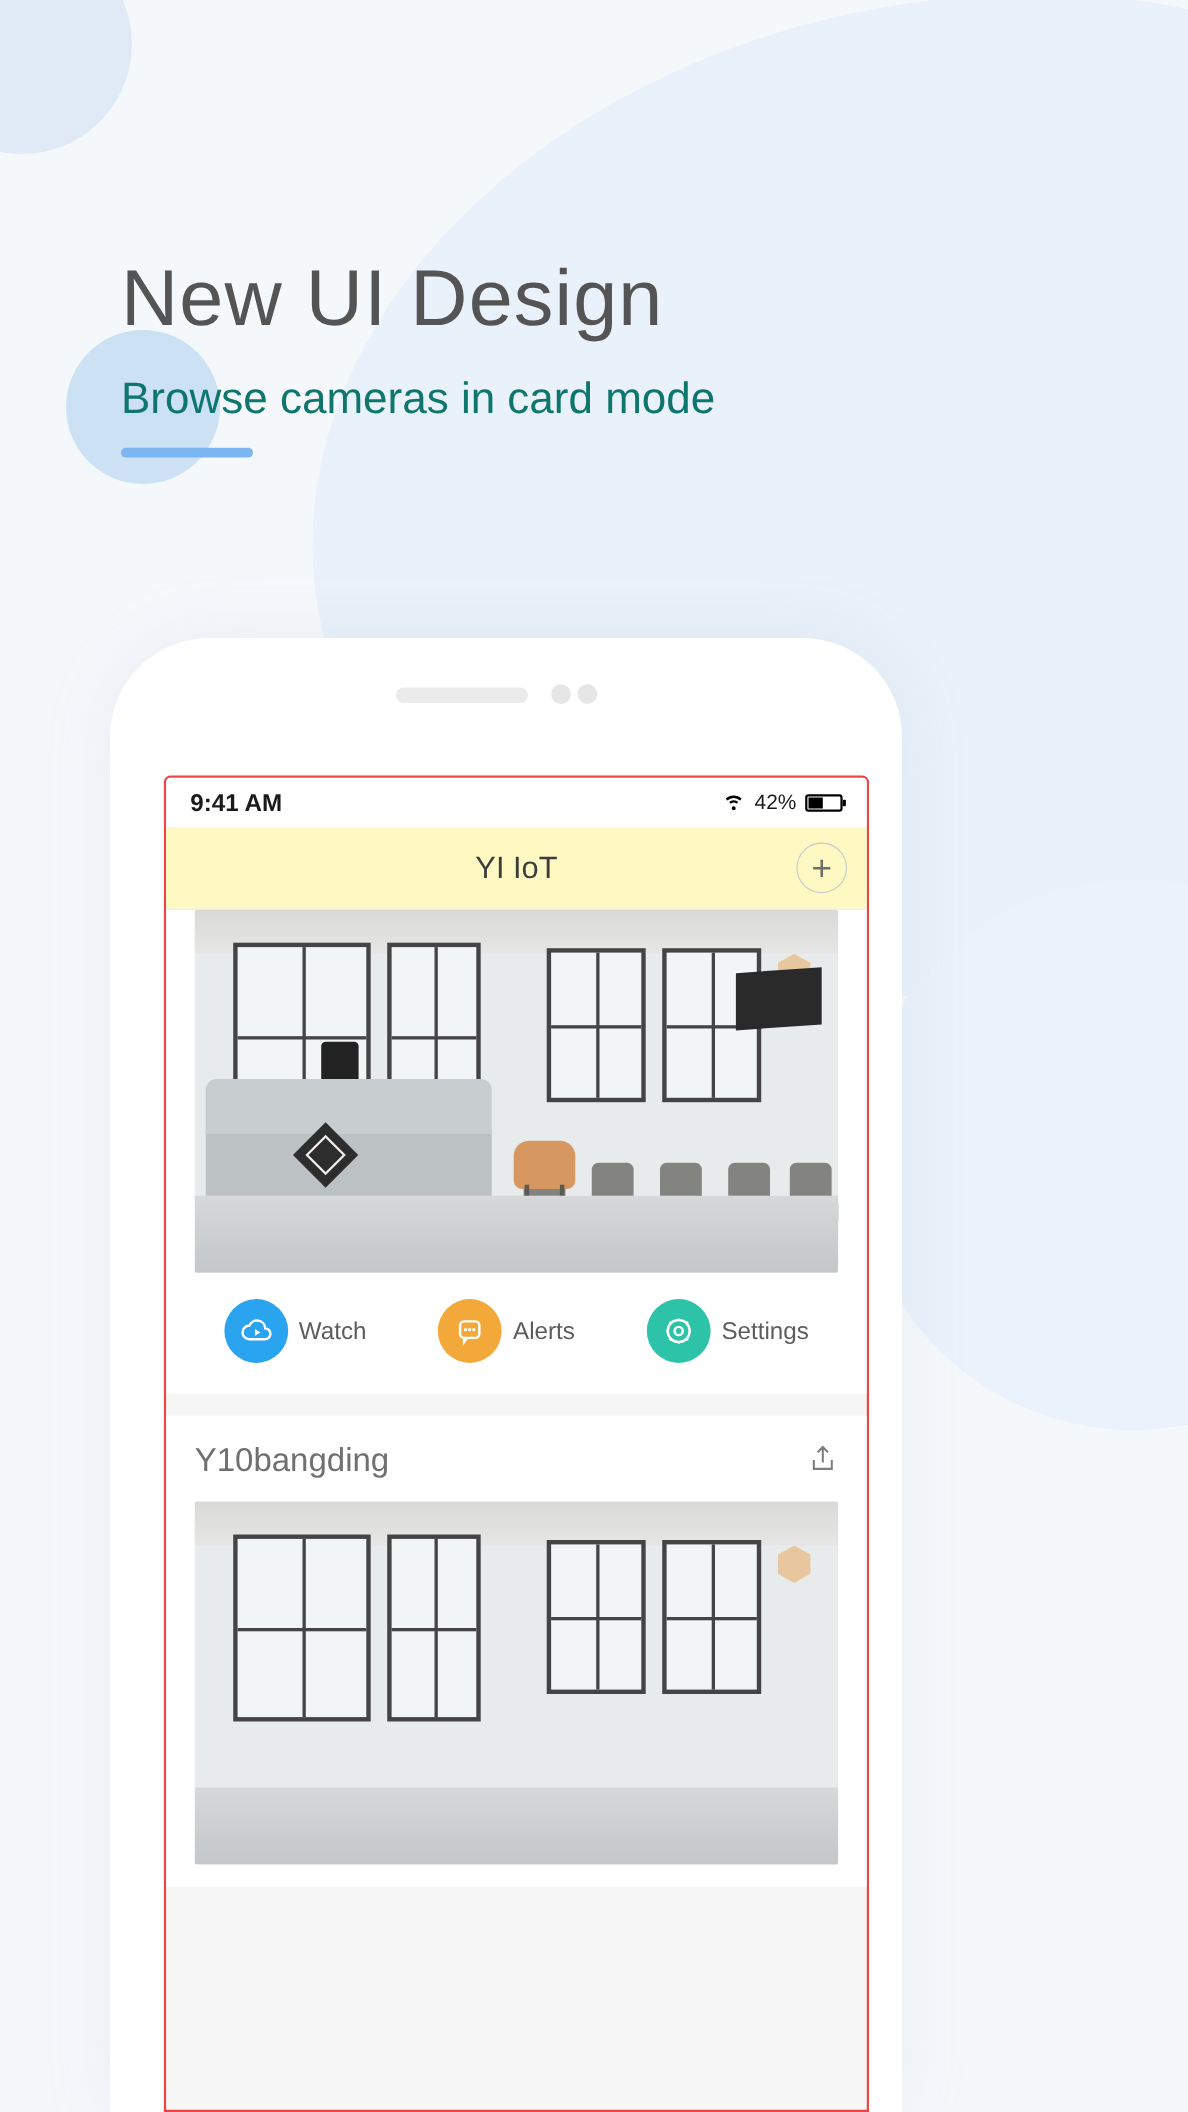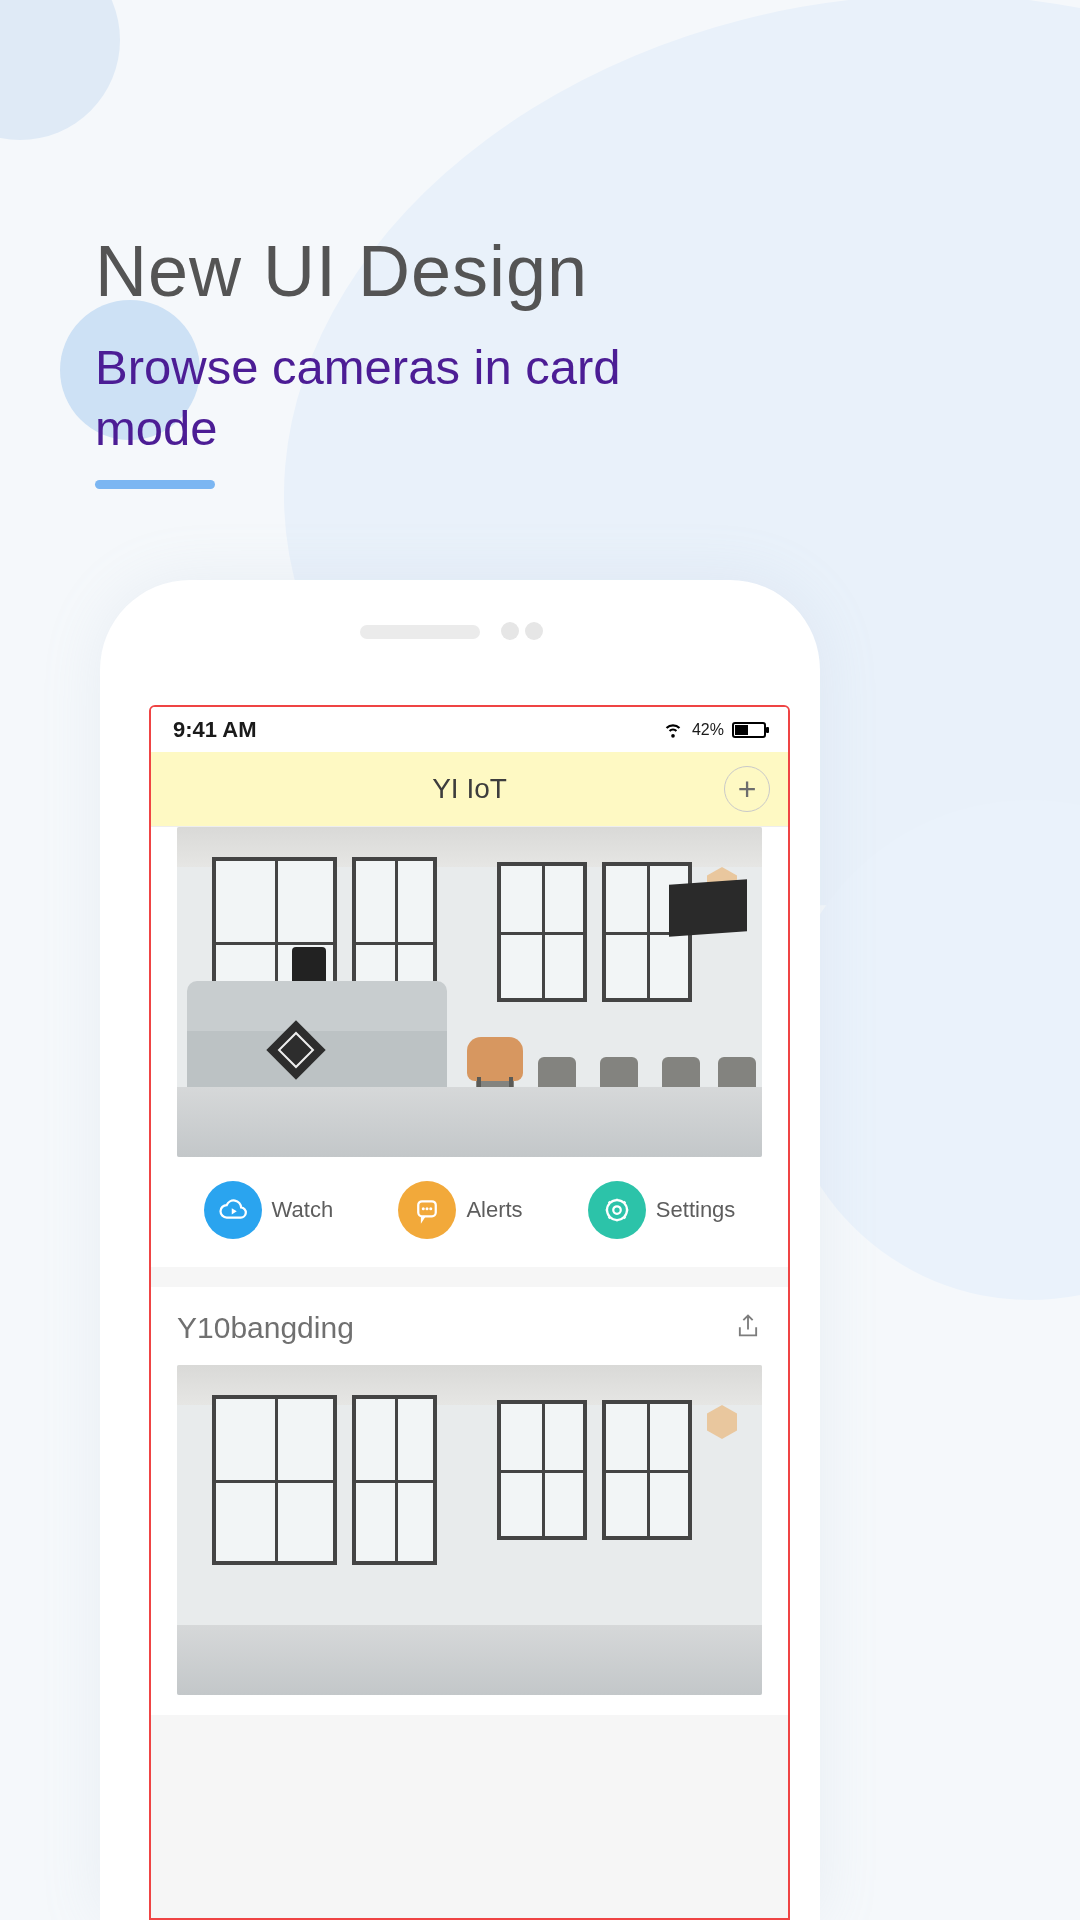--- a/index.html
+++ b/index.html
@@ -35,34 +35,34 @@
     position: absolute;
     top: 800px; right: -200px;
     width: 500px; height: 500px;
     background: #eaf2fb;
     border-radius: 50%;
   }
 
   .promo {
     position: absolute;
     top: 230px;
-    left: 95px;
+    left: 110px;
     z-index: 5;
   }
   .promo h1 {
     font-size: 72px;
     font-weight: 400;
     color: #545454;
     letter-spacing: 1px;
     margin-bottom: 25px;
   }
   .promo p {
-    font-size: 49px;
+    font-size: 40px;
     font-weight: 300;
-    color: #4c1d95;
+    color: #0f766e;
     line-height: 1.25;
     max-width: 620px;
   }
   .underline {
     width: 120px;
     height: 9px;
     background: #7bb6f2;
     border-radius: 5px;
     margin-top: 20px;
   }
@@ -116,21 +116,21 @@
     height: 45px;
     background: #ffffff;
     display: flex;
     align-items: center;
     justify-content: space-between;
     padding: 0 22px;
     font-size: 22px;
     font-weight: 600;
     color: #1a1a1a;
   }
-  .sb-right { display: flex; align-items: center; gap: 8px; font-weight: 400; font-size: 16px;}
+  .sb-right { display: flex; align-items: center; gap: 8px; font-weight: 400; font-size: 19px;}
   .battery {
     width: 34px; height: 16px;
     border: 2px solid #000; border-radius: 3px;
     position: relative;
   }
   .battery::after {
     content: ""; position: absolute;
     right: -5px; top: 3px;
     width: 3px; height: 6px;
     background: #000; border-radius: 1px;

